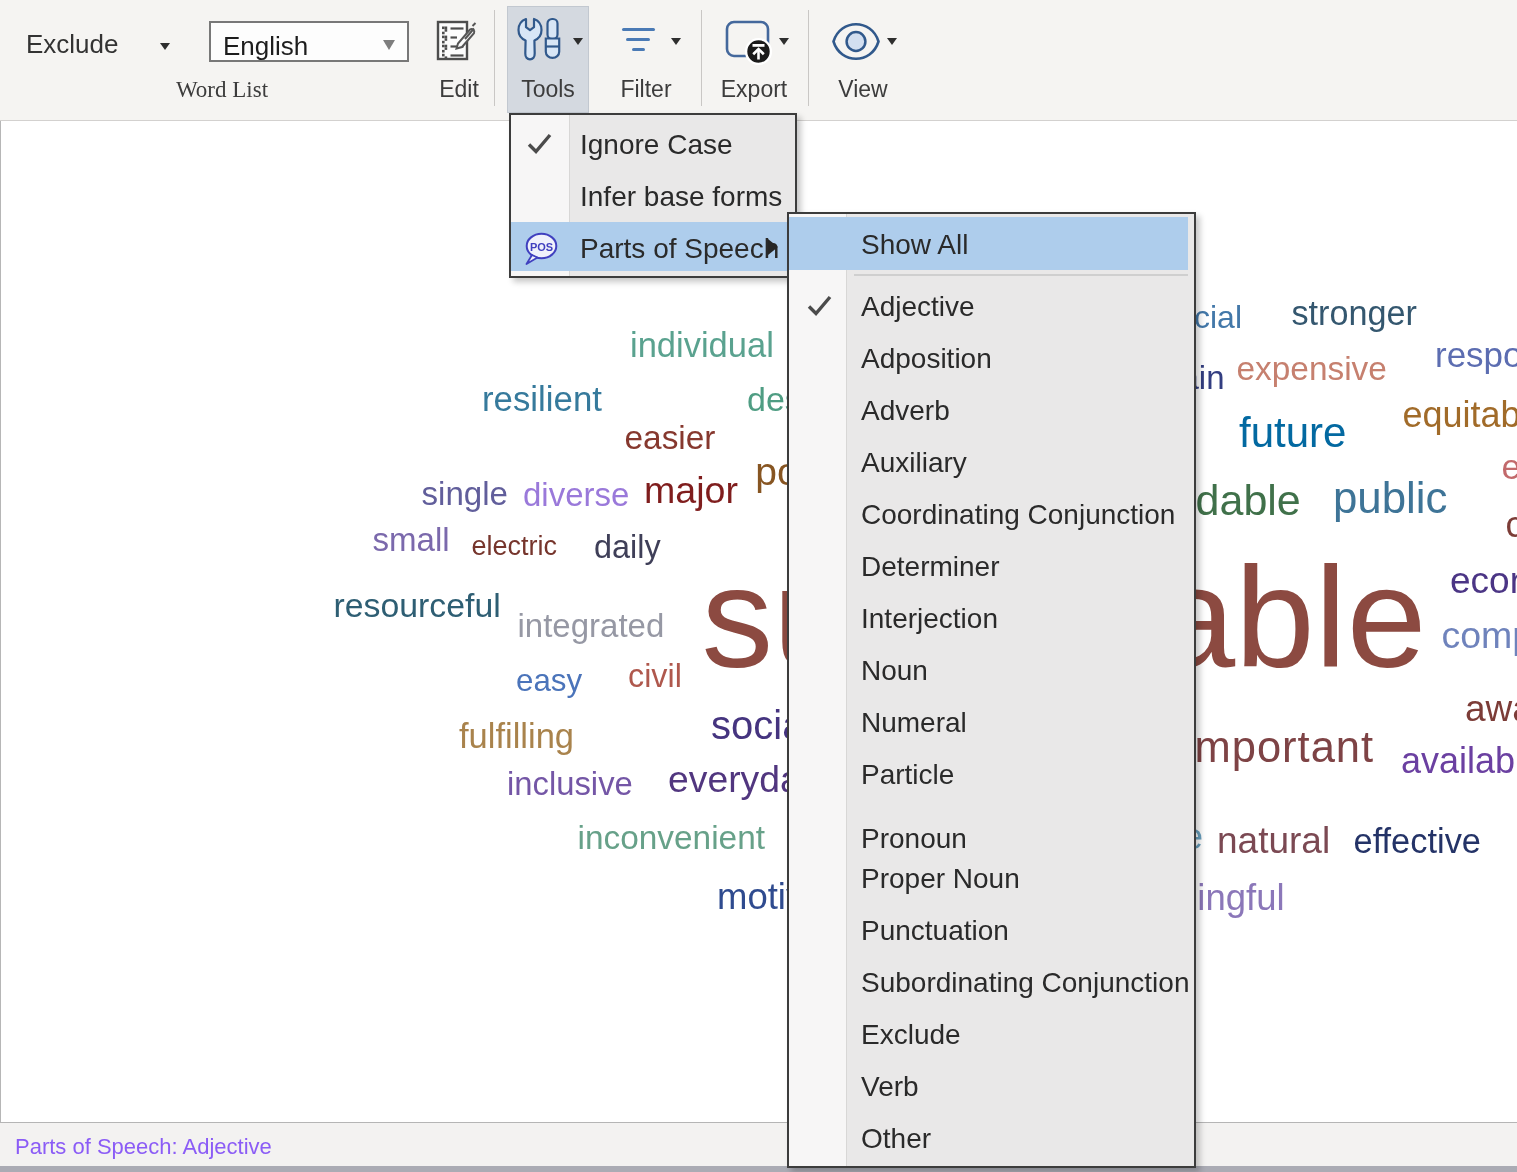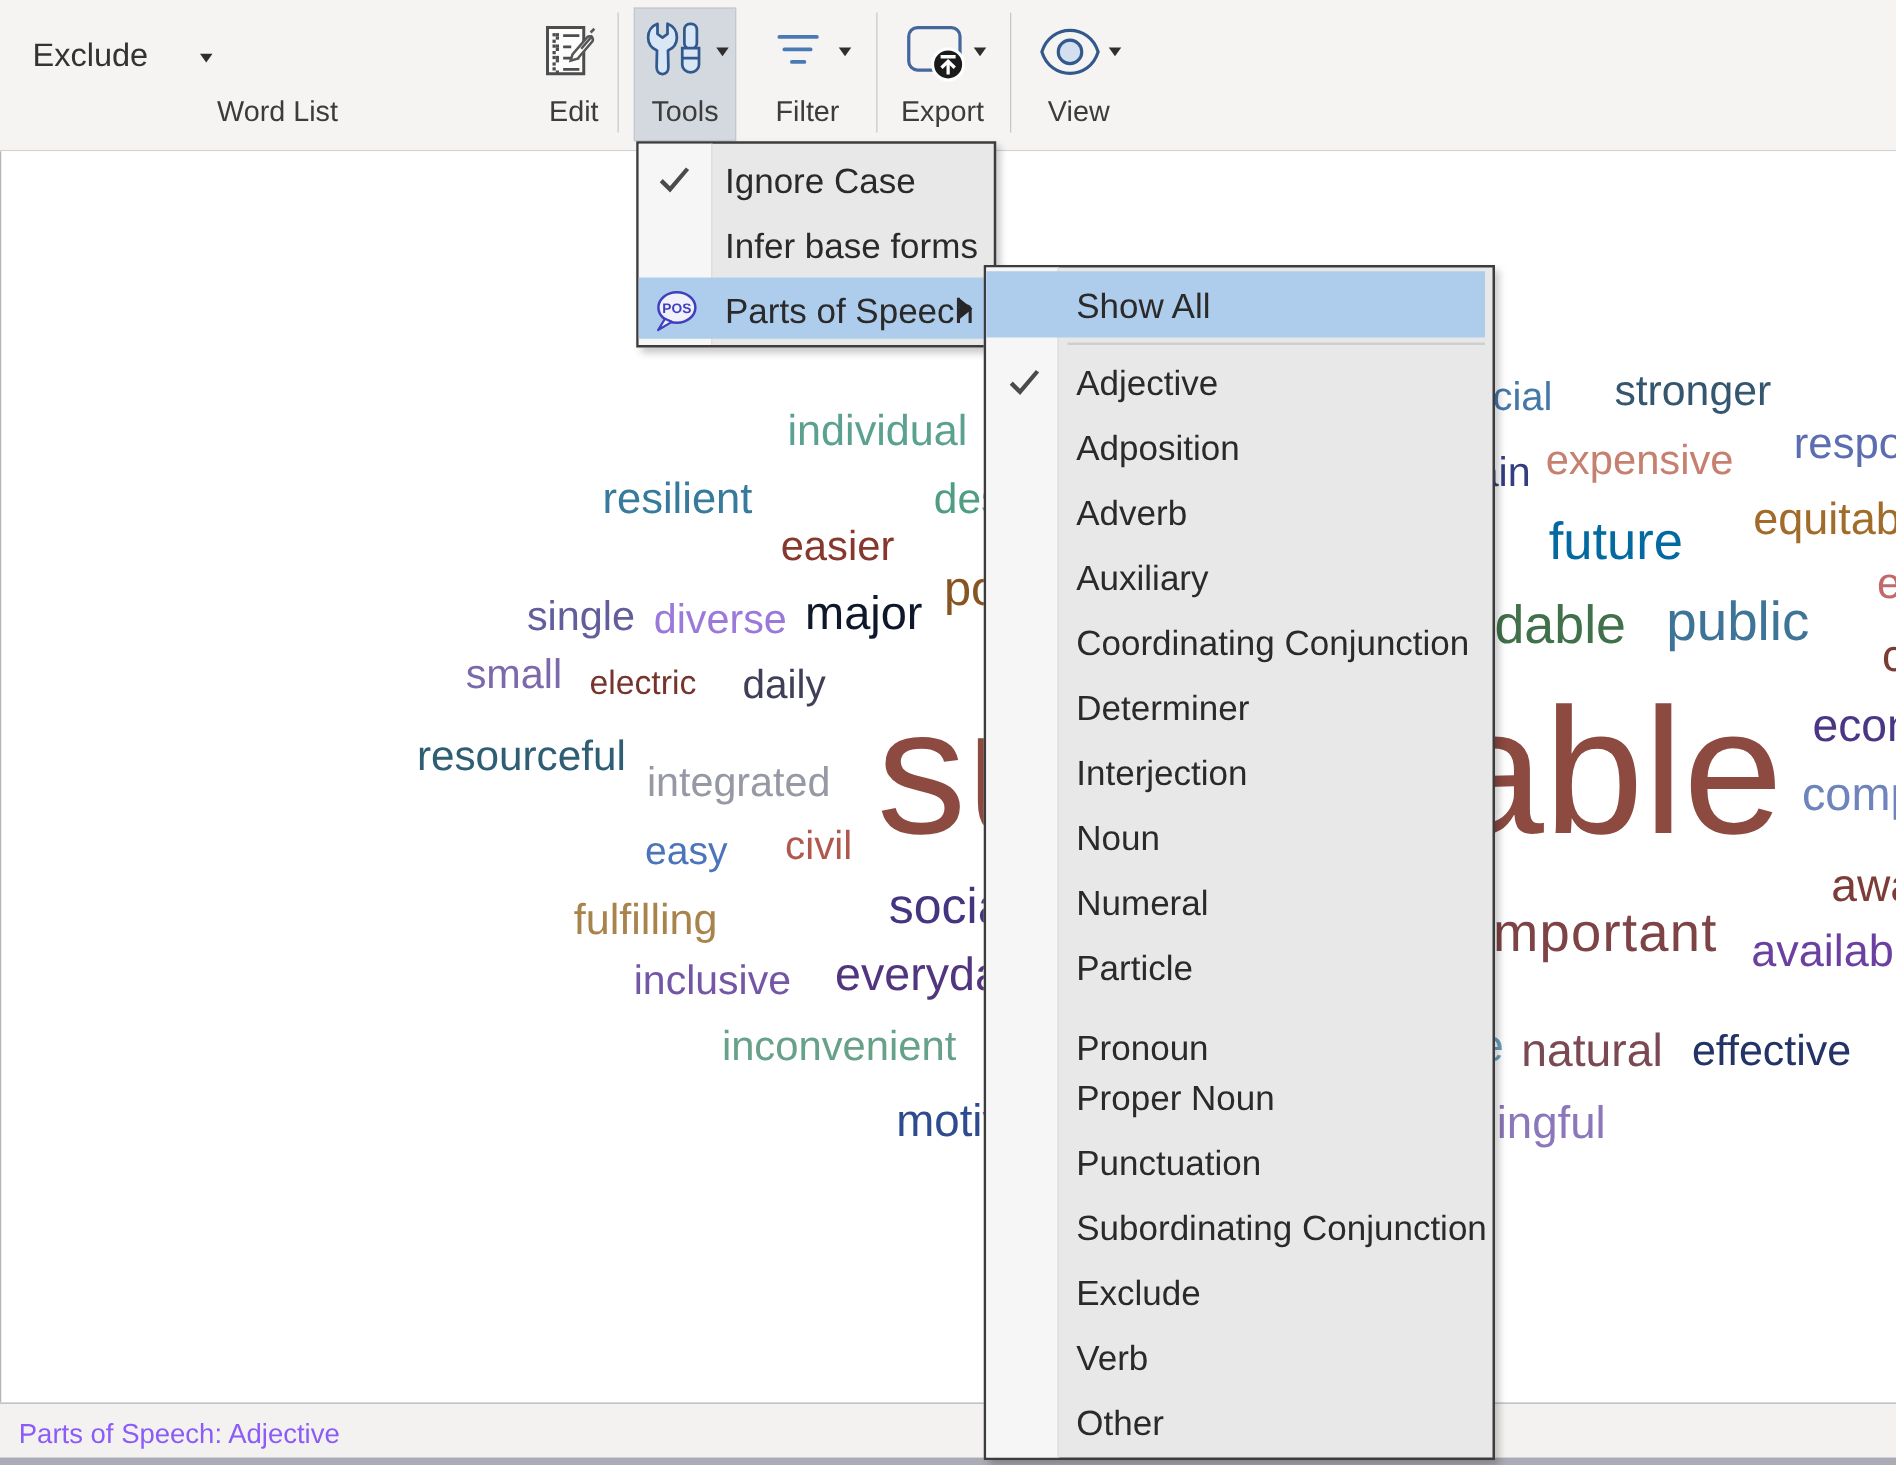--- a/index.html
+++ b/index.html
@@ -15,21 +15,25 @@
 .tri-d { position:absolute; width:0; height:0;
          border-left:5.5px solid transparent; border-right:5.5px solid transparent;
          border-top:7px solid #2e2e2e; }
 </style></head>
 <body>
 
 <div class="abs" style="left:0;top:0;width:1517px;height:121px;background:#f5f4f2;border-bottom:1px solid #d3d1cf;">
   <span class="abs" style="left:26px;top:30.5px;font-size:26px;line-height:1;color:#333;">Exclude</span>
   <div class="tri-d" style="left:160px;top:43px;"></div>
 
-  <span class="lbl" style="left:222px;top:78px;">Word List</span>
+  <div class="abs" style="left:209px;top:21px;width:200px;height:41px;background:#fdfdfd;border:2px solid #787878;">
+    <span class="abs" style="left:12px;top:9.5px;font-size:26px;line-height:1;color:#1d1d1d;">English</span>
+    <div class="abs" style="left:172px;top:16.5px;width:0;height:0;border-left:6.8px solid transparent;border-right:6.8px solid transparent;border-top:10px solid #7e7e7e;"></div>
+  </div>
+  <span class="lbl" style="left:222px;top:78px;font-family:Liberation Serif, serif;">Word List</span>
 
   <svg class="abs" style="left:435px;top:17px;" width="42" height="46" viewBox="0 0 42 46">
     <rect x="3" y="5" width="29" height="37" fill="#fcfcfc" stroke="#4d4d4d" stroke-width="2.4"></rect>
     <g fill="#4d4d4d">
       <rect x="7" y="9.5" width="2.6" height="2.6"></rect>
         <rect x="9.6" y="12.1" width="2.6" height="2.6"></rect>
         <rect x="7" y="14.7" width="2.6" height="2.6"></rect>
         <rect x="9.6" y="9.5" width="2.6" height="2.6"></rect>
       <rect x="7" y="18.6" width="2.6" height="2.6"></rect>
         <rect x="9.6" y="21.2" width="2.6" height="2.6"></rect>
@@ -97,21 +101,21 @@
 </div>
 
 <div class="abs" style="left:0;top:121px;width:1517px;height:1001px;background:#fff;border-left:1px solid #b6b6b6;"></div>
 <span class="w" style="left:630.0px;top:328.0px;font-size:34.50px;color:#5aa28f;">individual</span>
 <span class="w" style="left:482.0px;top:381.8px;font-size:34.80px;color:#367a9c;">resilient</span>
 <span class="w" style="left:747.0px;top:382.4px;font-size:34.00px;color:#4f9d83;">desirable</span>
 <span class="w" style="left:624.5px;top:420.7px;font-size:33.40px;color:#86382e;">easier</span>
 <span class="w" style="left:755.2px;top:451.7px;font-size:39.00px;color:#875522;">popular</span>
 <span class="w" style="left:421.5px;top:477.1px;font-size:33.10px;color:#615e9b;">single</span>
 <span class="w" style="left:523.0px;top:477.6px;font-size:33.00px;color:#9a79da;">diverse</span>
-<span class="w" style="left:644.0px;top:471.8px;font-size:37.60px;color:#0f172a;">major</span>
+<span class="w" style="left:644.0px;top:471.8px;font-size:37.60px;color:#7f1d1d;">major</span>
 <span class="w" style="left:348.5px;top:523px;font-size:33.10px;color:#7b69ac;margin-left:24px;">small</span>
 <span class="w" style="left:471.5px;top:532.9px;font-size:27px;color:#76352c;">electric</span>
 <span class="w" style="left:594.0px;top:530.8px;font-size:32.40px;color:#3f3f58;">daily</span>
 <span class="w" style="left:333.5px;top:589.2px;font-size:33.80px;color:#2e5e73;">resourceful</span>
 <span class="w" style="left:517.5px;top:595.8px;font-size:33px;color:#9698a4;margin-top:13px;">integrated</span>
 <span class="w" style="left:701.4px;top:545.6px;font-size:143.30px;color:#8c4a41;">sustainable</span>
 <span class="w" style="left:516.0px;top:665.0px;font-size:31.30px;color:#4b74ba;">easy</span>
 <span class="w" style="left:628.0px;top:659.6px;font-size:32.30px;color:#af584d;">civil</span>
 <span class="w" style="left:459.0px;top:719.1px;font-size:34.50px;color:#a9834c;">fulfilling</span>
 <span class="w" style="left:711.0px;top:705.3px;font-size:40.00px;color:#45347f;">social</span>

